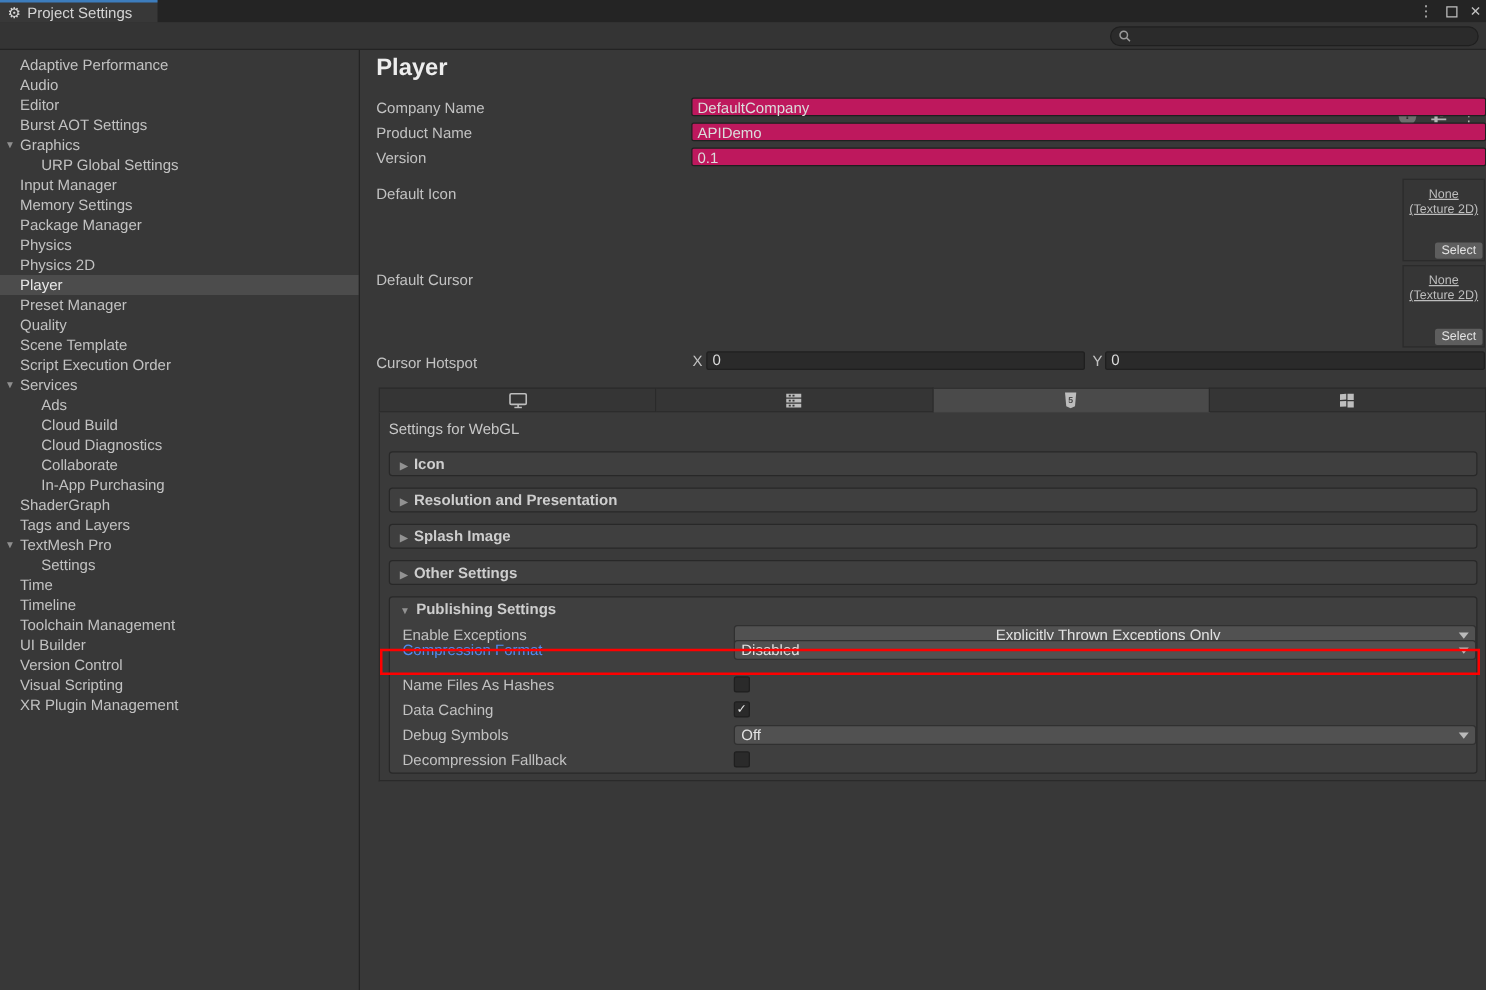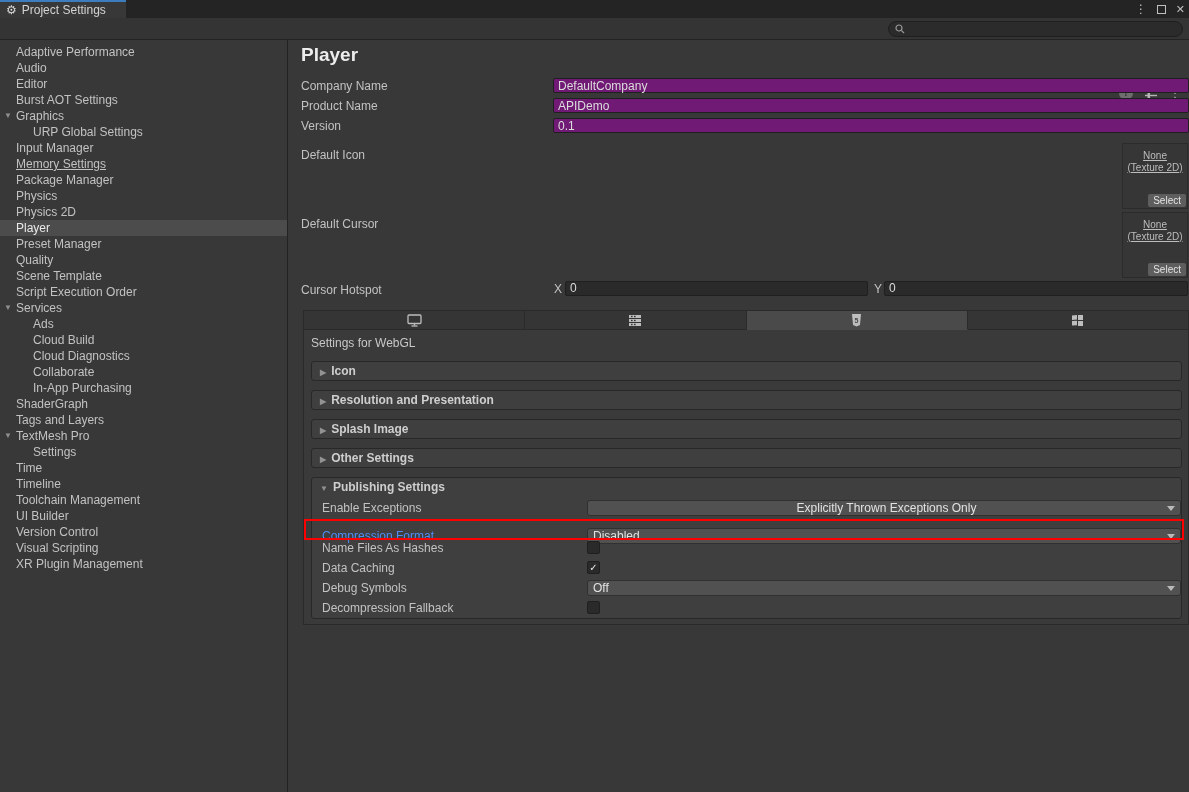--- a/index.html
+++ b/index.html
@@ -33,21 +33,21 @@
   .side-item .tri { position:absolute; left:4px; top:0; font-size:8px; color:#8f8f8f; }
 
   
   .main { left:288px; top:40px; width:901px; height:752px; background:#383838; }
   .hdr-icons { right:8px; top:46px; display:flex; gap:11px; align-items:center; color:#b5b5b5; }
   .help-circle { width:14px; height:14px; border-radius:50%; background:#6e6e6e; color:#2e2e2e;
     font-size:10px; font-weight:bold; text-align:center; line-height:14px; }
   .kebab2 { font-size:12px; color:#b5b5b5; }
 
   .fld-label { position:absolute; left:301px; height:16px; line-height:16px; color:#c2c2c2; }
-  .txt-field { position:absolute; left:553px; width:636px; height:15px; background:#701a75;
+  .txt-field { position:absolute; left:553px; width:636px; height:15px; background:#be185d;
     border:1px solid #1f1f1f; border-radius:2px; color:#dcdcdc; line-height:14px; padding-left:4px; }
 
   .tex-well { position:absolute; left:1122px; width:66px; height:66px; background:#363636;
     border:1px solid #2b2b2b; text-align:center; font-size:10px; color:#bdbdbd; padding-top:6px; line-height:12px;text-decoration:underline; }
   .sel-btn { position:absolute; right:1px; bottom:1px; background:#5e5e5e; color:#e3e3e3;
     font-size:10px; line-height:13px; height:13px; padding:0 5px; border-radius:2px; }
 
   .axis-lbl { position:absolute; height:15px; line-height:15px; color:#c2c2c2; }
   .axis-field { position:absolute; top:281px; height:15px; background:#2a2a2a; border:1px solid #1f1f1f;
     border-radius:2px; color:#dcdcdc; line-height:13px; padding-left:4px; }
@@ -106,21 +106,21 @@
 </div>
 
 <div class="abs sidebar" id="sidebar">
     <div class="side-item" style="padding-left: 16px;"><span>Adaptive Performance</span></div>
     <div class="side-item" style="padding-left: 16px;"><span>Audio</span></div>
     <div class="side-item" style="padding-left: 16px;"><span>Editor</span></div>
     <div class="side-item" style="padding-left: 16px;"><span>Burst AOT Settings</span></div>
     <div class="side-item" style="padding-left: 16px;"><span class="tri">▼</span><span>Graphics</span></div>
     <div class="side-item" style="padding-left: 33px;"><span>URP Global Settings</span></div>
     <div class="side-item" style="padding-left: 16px;"><span>Input Manager</span></div>
-    <div class="side-item" style="padding-left: 16px; text-decoration: underline;"><span>Memory Settings</span></div>
+    <div class="side-item" style="padding-left: 16px;"><span>Memory Settings</span></div>
     <div class="side-item" style="padding-left: 16px;"><span>Package Manager</span></div>
     <div class="side-item" style="padding-left: 16px;"><span>Physics</span></div>
     <div class="side-item" style="padding-left: 16px;"><span>Physics 2D</span></div>
     <div class="side-item selected" style="padding-left: 16px;"><span>Player</span></div>
     <div class="side-item" style="padding-left: 16px;"><span>Preset Manager</span></div>
     <div class="side-item" style="padding-left: 16px;"><span>Quality</span></div>
     <div class="side-item" style="padding-left: 16px;"><span>Scene Template</span></div>
     <div class="side-item" style="padding-left: 16px;"><span>Script Execution Order</span></div>
     <div class="side-item" style="padding-left: 16px;"><span class="tri">▼</span><span>Services</span></div>
     <div class="side-item" style="padding-left: 33px;"><span>Ads</span></div>
@@ -236,21 +236,21 @@
       </div>
       <div class="section" style="top: 118px; height: 20px;">
         <div class="sec-head"><span class="tri">▶</span><span>Other Settings</span></div>
       </div>
       <div class="section" style="top: 147px; height: 142px;">
         <div class="sec-head"><span class="tri">▼</span><span>Publishing Settings</span></div>
         <div class="pub-row" style="top: 20px; text-align: center;">
           <span class="row-label">Enable Exceptions</span>
           <div class="dropdown"><span>Explicitly Thrown Exceptions Only</span><span class="dd-arrow"></span></div>
         </div>
-        <div class="pub-row" style="top: 48px; text-decoration: underline;">
+        <div class="pub-row" style="top: 32px; text-decoration: underline;">
           <span class="row-label match">Compression Format</span>
           <div class="dropdown"><span>Disabled</span><span class="dd-arrow"></span></div>
         </div>
         <div class="pub-row" style="top: 60px;">
           <span class="row-label">Name Files As Hashes</span>
           <div class="checkbox"></div>
         </div>
         <div class="pub-row" style="top: 80px;">
           <span class="row-label">Data Caching</span>
           <div class="checkbox">✓</div>

